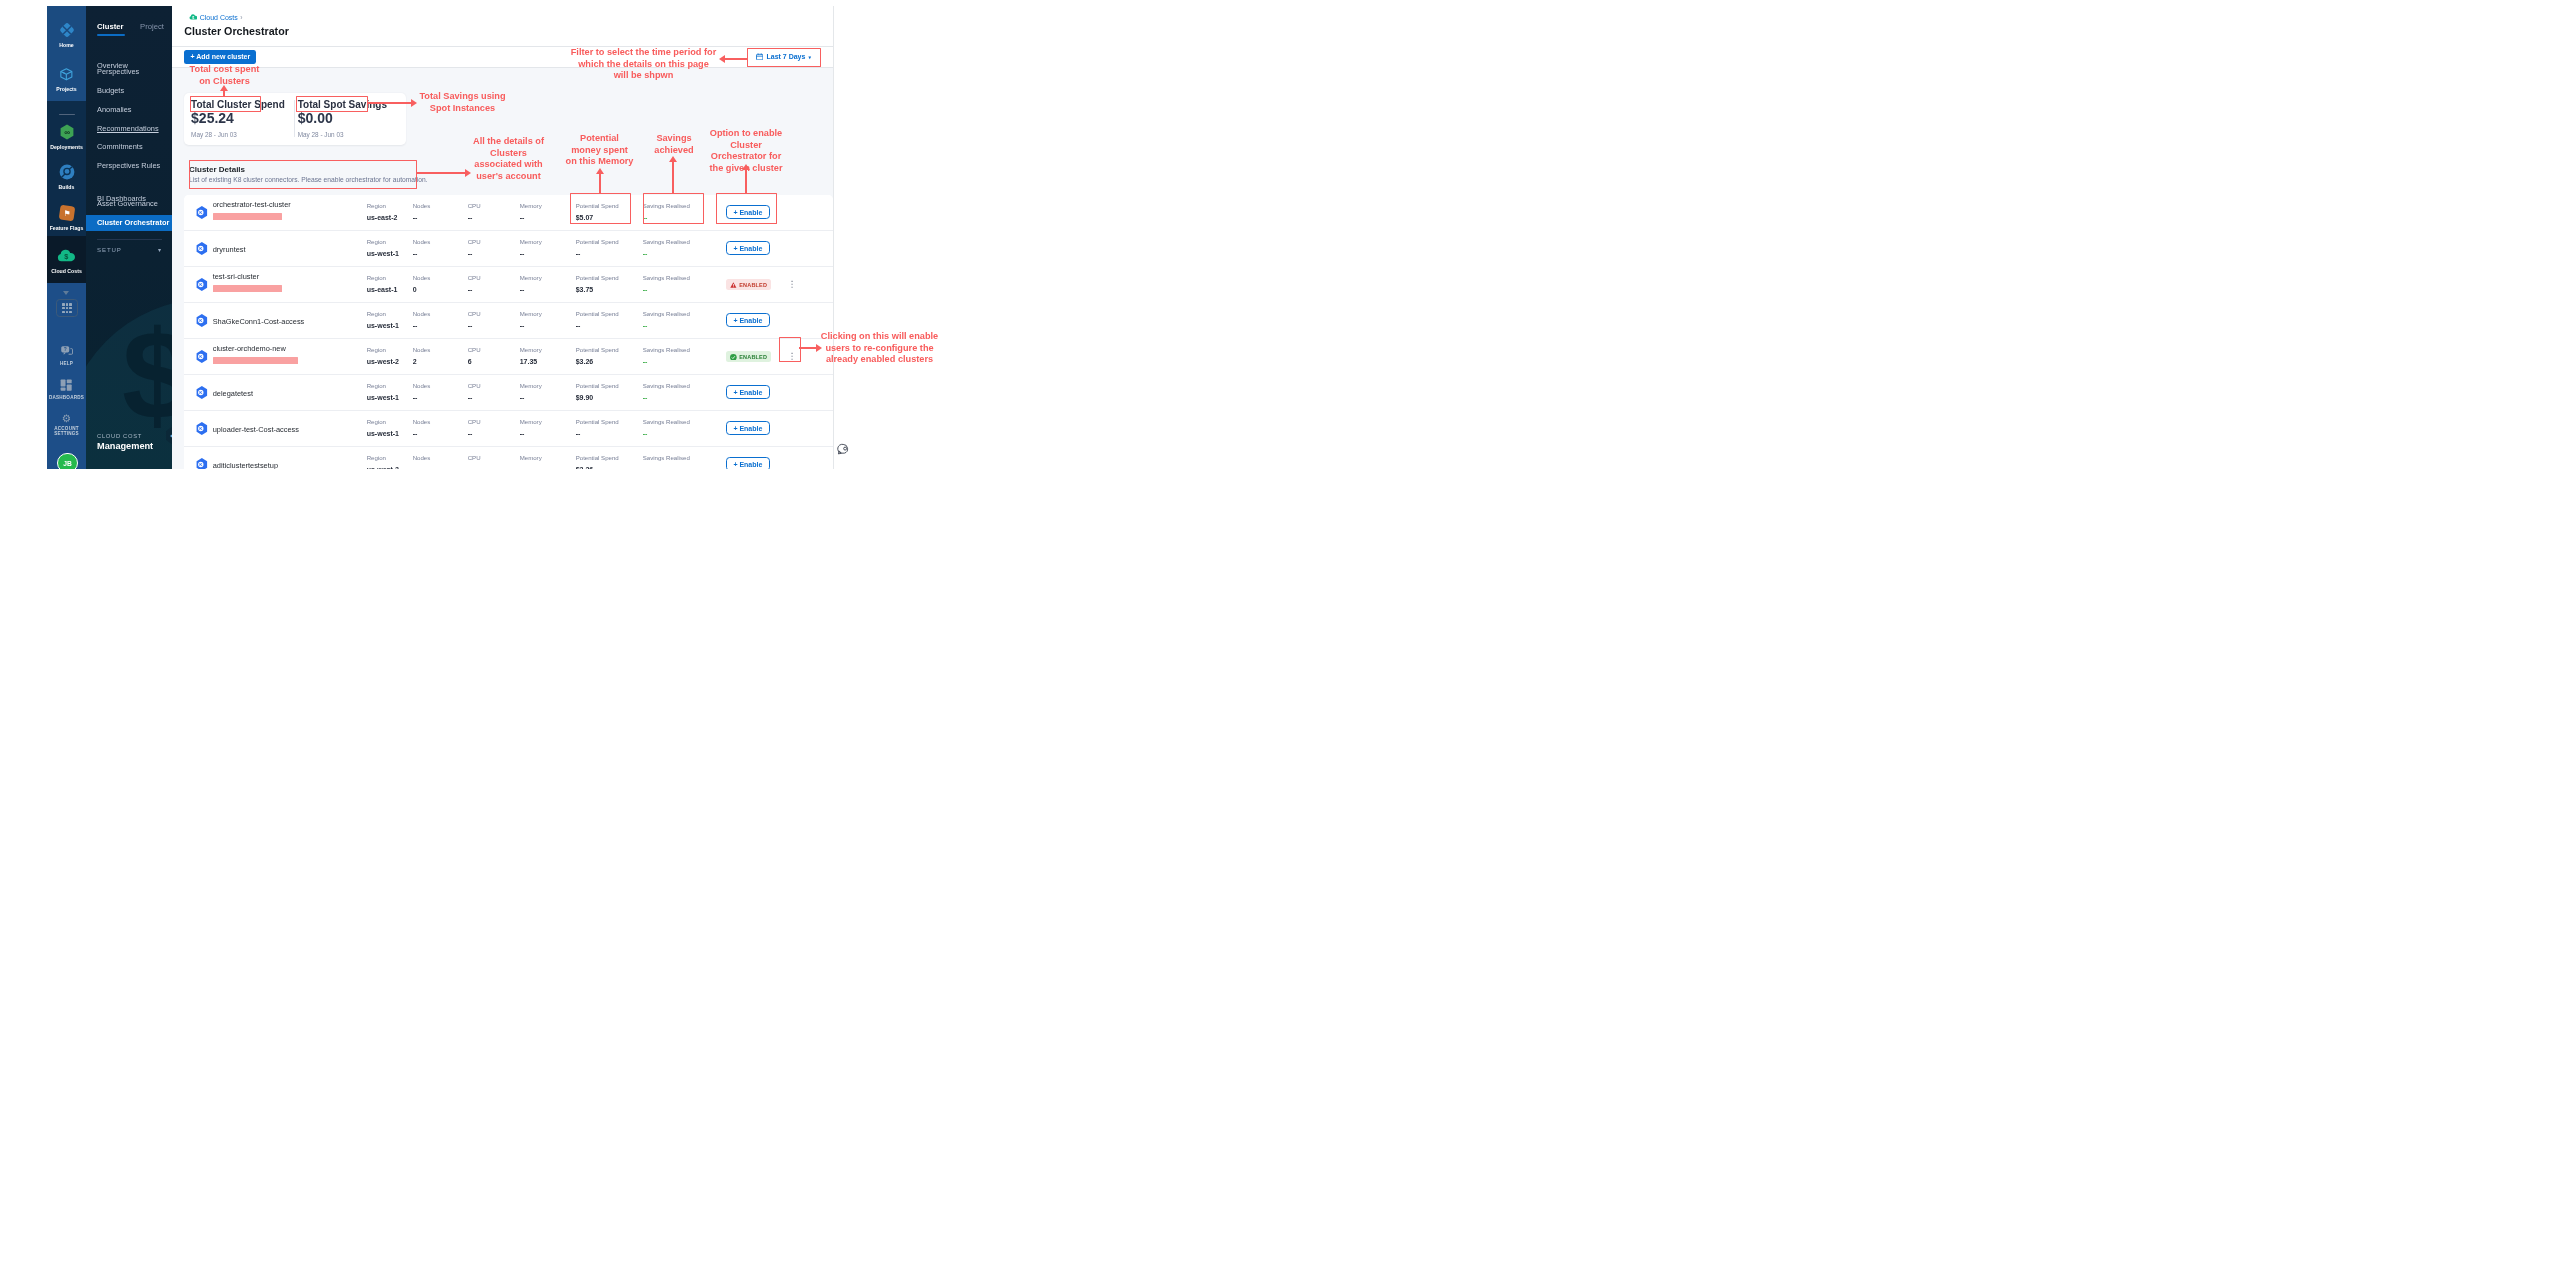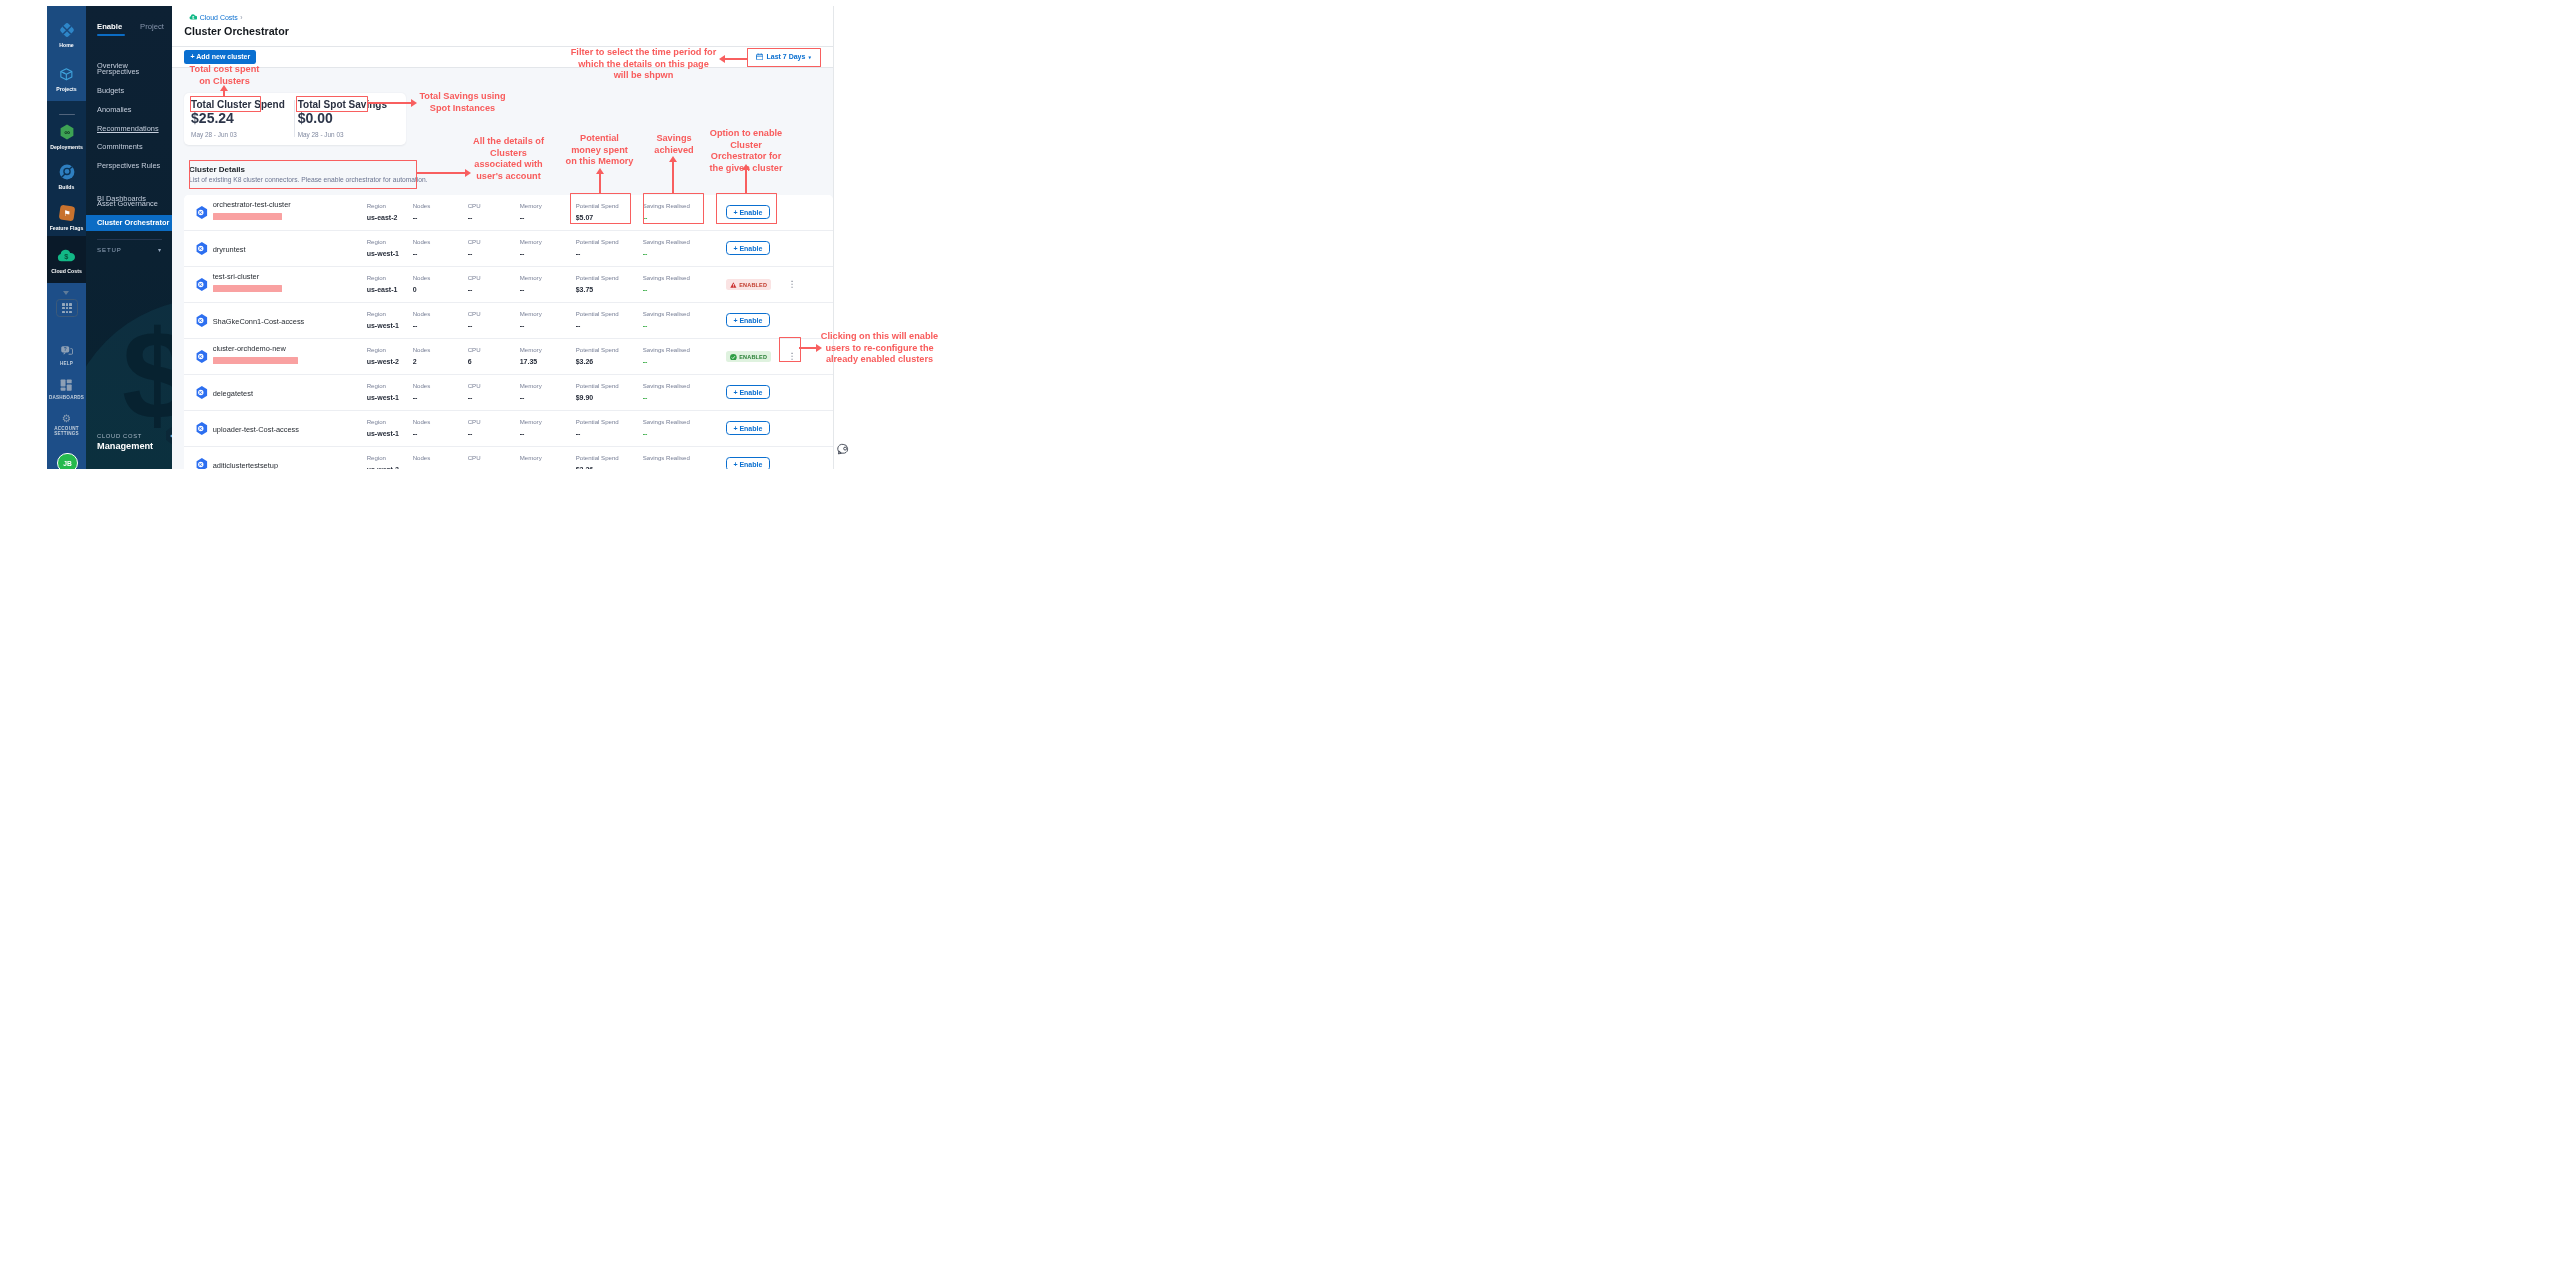--- a/index.html
+++ b/index.html
@@ -207,21 +207,21 @@
         <span class="glyph" style="font-size:10.4px;color:#8ea0b5;line-height:1;">⚙</span>
         <span class="lbl small" style="width:36px;margin:1.8px auto 0;">ACCOUNT SETTINGS</span>
       </div>
       <div class="avatar">JB</div>
     </div>
 
     <div id="side2">
       <div class="wm-circle"></div>
       <div class="wm-dollar">$</div>
       <div class="tabs">
-        <span class="tab active">Enable</span>
+        <span class="tab active">Cluster</span>
         <span class="tab">Project</span>
       </div>
       <div class="tab-underline"></div>
       <div id="nav-items">
           <div class="nav-item" style="top: 52px;">Overview</div>
           <div class="nav-item" style="top: 58px;">Perspectives</div>
           <div class="nav-item" style="top: 77px;">Budgets</div>
           <div class="nav-item" style="top: 96px;">Anomalies</div>
           <div class="nav-item" style="top: 115px; text-decoration: underline;">Recommendations</div>
           <div class="nav-item" style="top: 133px;">Commitments</div>

